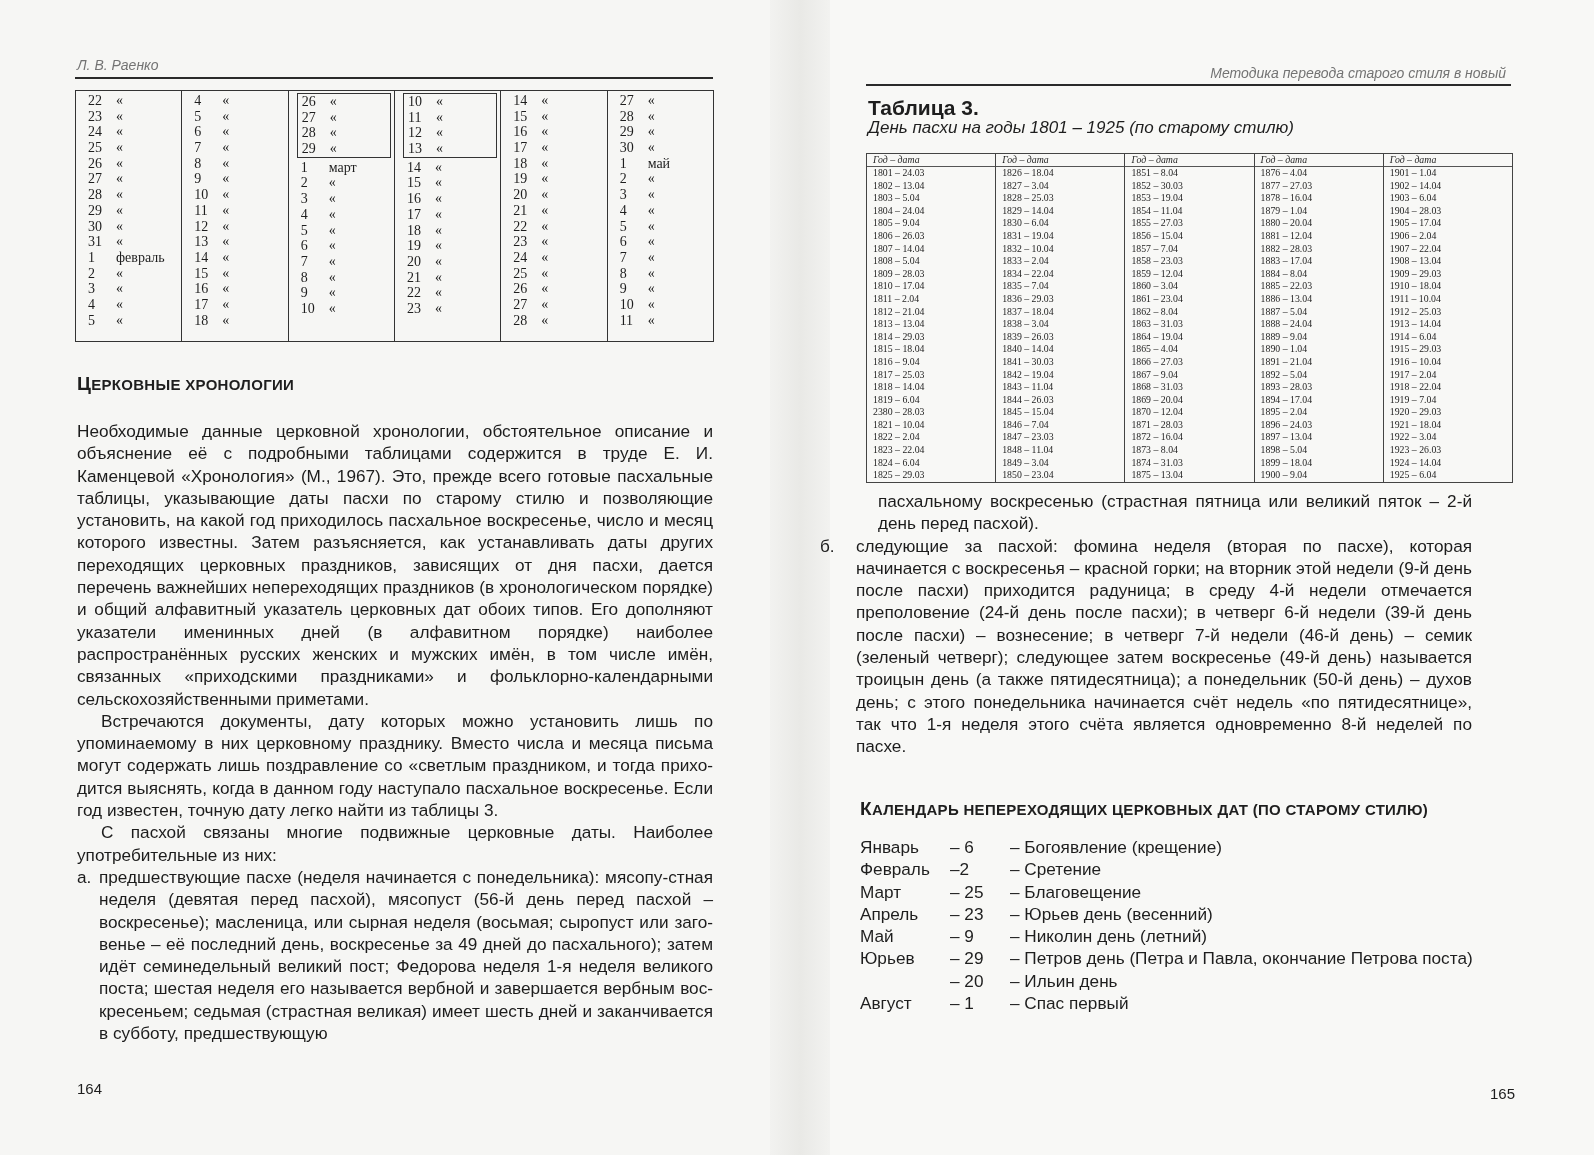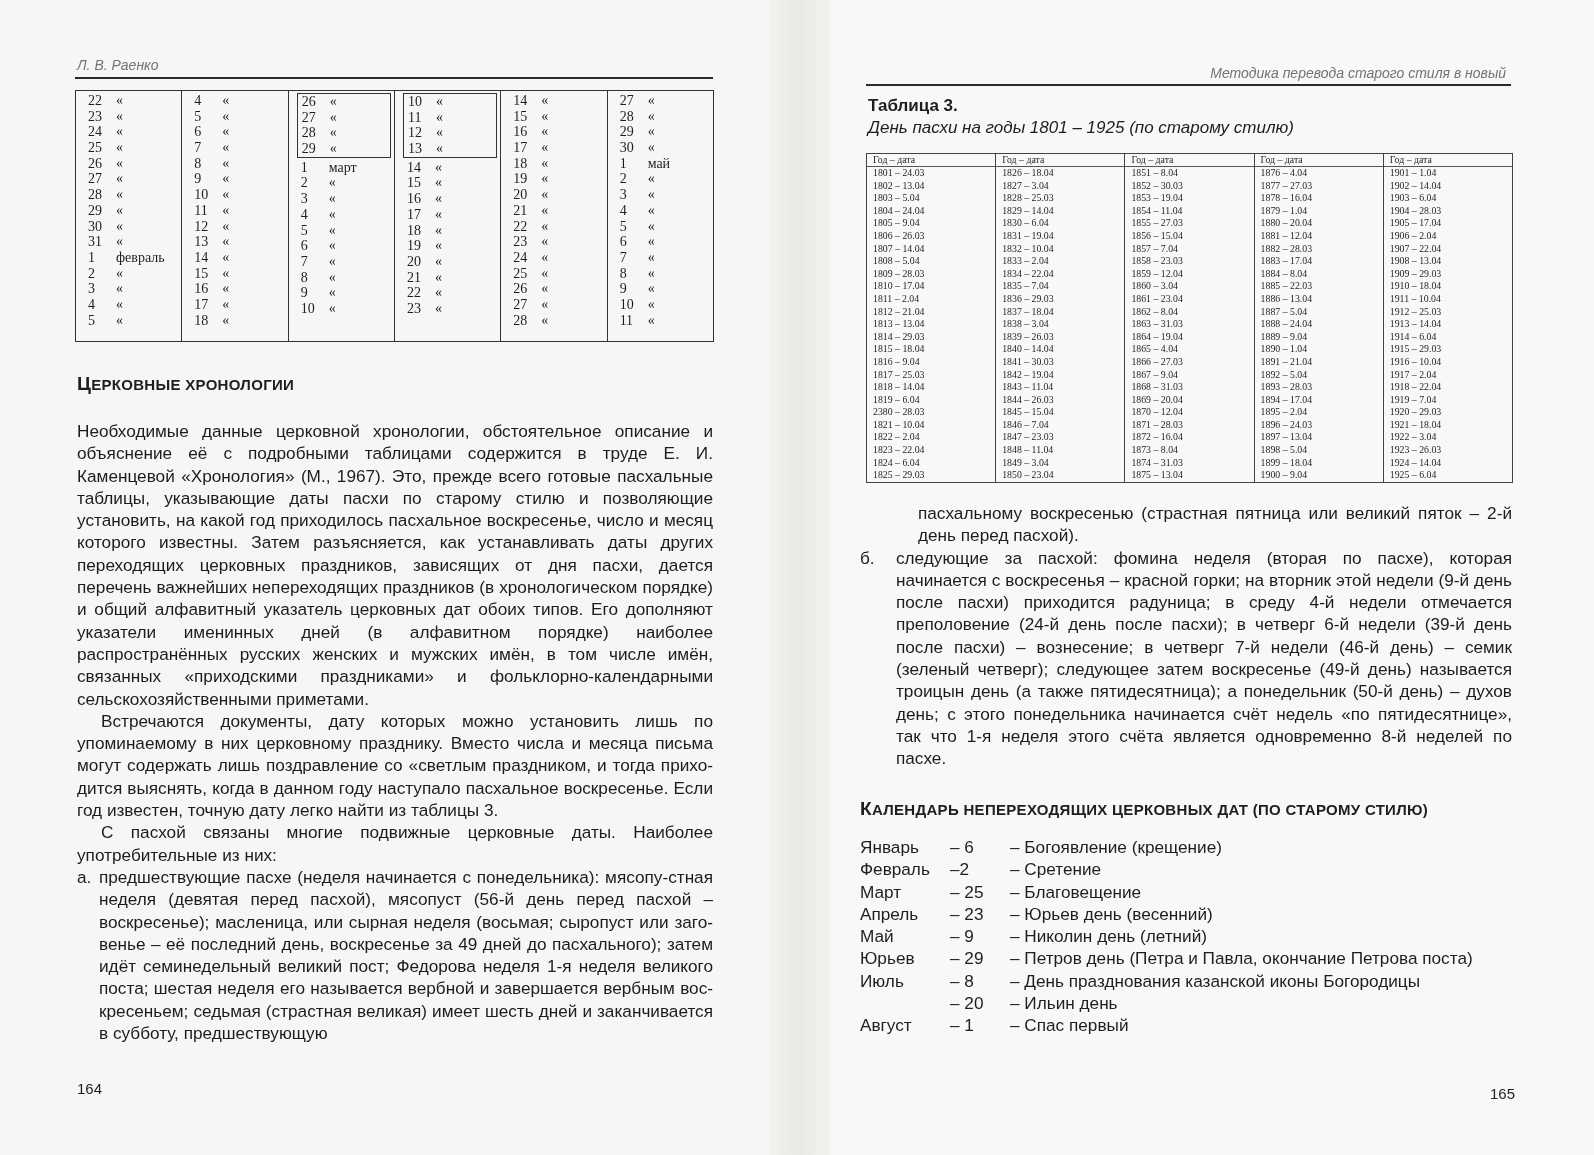--- a/index.html
+++ b/index.html
@@ -32,27 +32,27 @@
   .body-text { position: absolute; font-size: 17.2px; line-height: 22.3px; text-align: justify; color: #1c1c1c; }
   .body-text p { margin: 0; }
   .indent { text-indent: 24px; }
   .list-item { display: flex; }
   .list-item .marker { width: 22px; flex: none; }
   .list-item .text { flex: 1; }
 
   .page-num { position: absolute; font-size: 15px; }
 
   
-  .t3-title { position: absolute; left: 868px; top: 96px; font-weight: bold; font-size: 17px; }
+  .t3-title { position: absolute; left: 868px; top: 96px; font-weight: bold; font-size: 21px; }
   .t3-sub { position: absolute; left: 868px; top: 118px; font-style: italic; font-size: 17px; }
   .easter-table { position: absolute; left: 866px; top: 153px; width: 645px; height: 328px;
     border: 1.5px solid #444; display: flex; font-family: "Liberation Serif", serif; font-size: 9.8px; }
   .e-col { flex: 1; border-right: 1px solid #444; box-sizing: border-box; }
   .e-col:last-child { border-right: none; }
-  .e-head { border-bottom: 1px solid #555; padding-left: 6px; height: 12px; line-height: 12px; }
+  .e-head { border-bottom: 1px solid #555; padding-left: 6px; height: 12px; line-height: 12px; font-style: italic; }
   .e-row { padding-left: 6px; height: 12.6px; line-height: 12.6px; white-space: nowrap; }
 
   
   .fixed-list { position: absolute; left: 860px; top: 836px; width: 650px; font-size: 17.2px; }
   .fixed-row { display: flex; line-height: 22.3px; }
   .fixed-row .month { width: 90px; flex: none; }
   .fixed-row .day { width: 60px; flex: none; }
   .fixed-row .feast { flex: 1; }
 </style>
 </head>
@@ -330,21 +330,21 @@
       <div class="e-row">1919 – 7.04</div>
       <div class="e-row">1920 – 29.03</div>
       <div class="e-row">1921 – 18.04</div>
       <div class="e-row">1922 – 3.04</div>
       <div class="e-row">1923 – 26.03</div>
       <div class="e-row">1924 – 14.04</div>
       <div class="e-row">1925 – 6.04</div>
     </div>
   </div>
 
-<div class="body-text" style="left:860px; top:490px; width:652px;margin-top:12px;">
+<div class="body-text" style="left:820px; top:490px; width:652px;">
   <p style="padding-left:58px; text-indent:0;">пасхальному воскресенью (страстная пятница или великий пяток – 2-й день перед пасхой).</p>
   <div class="list-item">
     <span class="marker" style="width:36px;">б.</span>
     <span class="text">следующие за пасхой: фомина неделя (вторая по пасхе), которая начинается с воскресенья – красной горки; на вторник этой недели (9-й день после пасхи) приходится радуница; в среду 4-й недели отмечается преполовение (24-й день после пасхи); в четверг 6-й недели (39-й день после пасхи) – вознесение; в четверг 7-й недели (46-й день) – семик (зеленый четверг); следующее затем воскресенье (49-й день) называется троицын день (а также пятидесятница); а понедельник (50-й день) – духов день; с этого понедельника начинается счёт недель «по пятидесятнице», так что 1-я неделя этого счёта является одновременно 8-й неделей по пасхе.</span>
   </div>
 </div>
 
 <div class="section-title" style="left:860px; top:798px;">
   <span class="cap">К</span><span>АЛЕНДАРЬ НЕПЕРЕХОДЯЩИХ ЦЕРКОВНЫХ ДАТ (ПО СТАРОМУ СТИЛЮ)</span>
 </div>
@@ -374,25 +374,20 @@
       <span class="month">Май</span>
       <span class="day">– 9</span>
       <span class="feast">– Николин день (летний)</span>
     </div>
     <div class="fixed-row">
       <span class="month">Юрьев</span>
       <span class="day">– 29</span>
       <span class="feast">– Петров день (Петра и Павла, окончание Петрова поста)</span>
     </div>
     <div class="fixed-row">
-      <span class="month">Июль</span>
-      <span class="day">– 8</span>
-      <span class="feast">– День празднования казанской иконы Богородицы</span>
-    </div>
-    <div class="fixed-row">
       <span class="month"></span>
       <span class="day">– 20</span>
       <span class="feast">– Ильин день</span>
     </div>
     <div class="fixed-row">
       <span class="month">Август</span>
       <span class="day">– 1</span>
       <span class="feast">– Спас первый</span>
     </div>
   </div>

